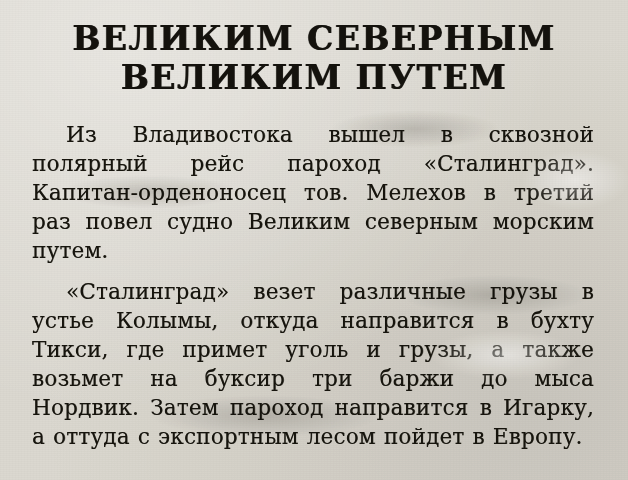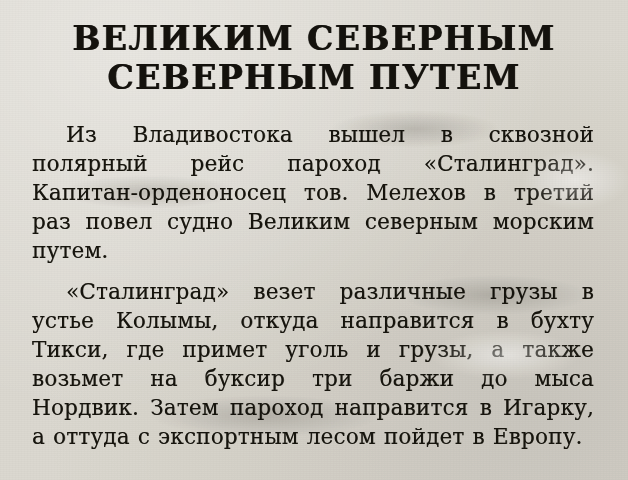--- a/index.html
+++ b/index.html
@@ -91,21 +91,21 @@
   .f1 { left: 520px; top: 150px; width: 110px; height: 60px; }
   .f2 { left: 430px; top: 330px; width: 150px; height: 50px; }
 </style>
 </head>
 <body>
 
 <div class="clipping">
 
   <div class="headline">
     <span class="line line1">ВЕЛИКИМ СЕВЕРНЫМ</span>
-    <span class="line line2">СЕВЕРНЫМ ПУТЕМ</span>
+    <span class="line line2">ВЕЛИКИМ ПУТЕМ</span>
   </div>
 
   <div class="body-text">
     <p>Из Владивостока вышел в сквозной полярный рейс пароход «Сталинград». Капитан-орденоносец тов. Мелехов в третий раз повел судно Великим северным морским путем.</p>
     <p>«Сталинград» везет различные грузы в устье Колымы, откуда направится в бухту Тикси, где примет уголь и грузы, а также возьмет на буксир три баржи до мыса Нордвик. Затем пароход направится в Игарку, а оттуда с экспортным лесом пойдет в Европу.</p>
   </div>
 
   <div class="smudge s1"></div>
   <div class="smudge s2"></div>
   <div class="smudge s3"></div>

